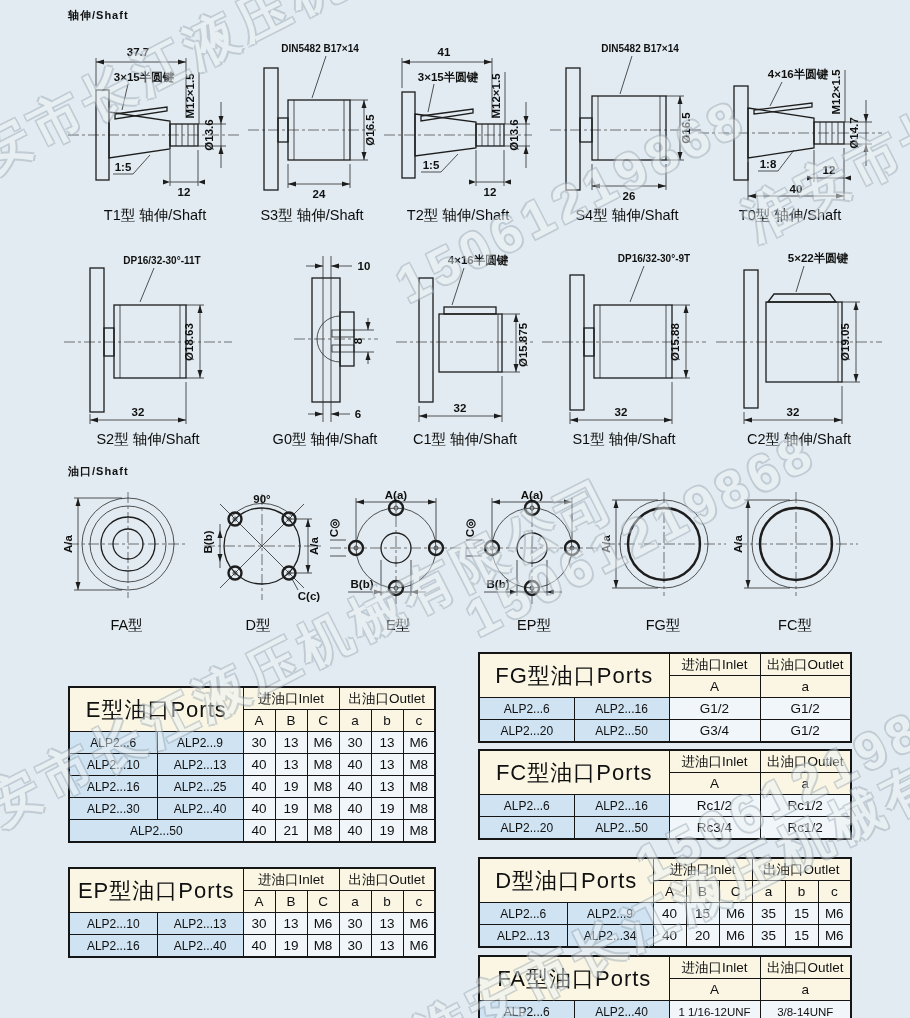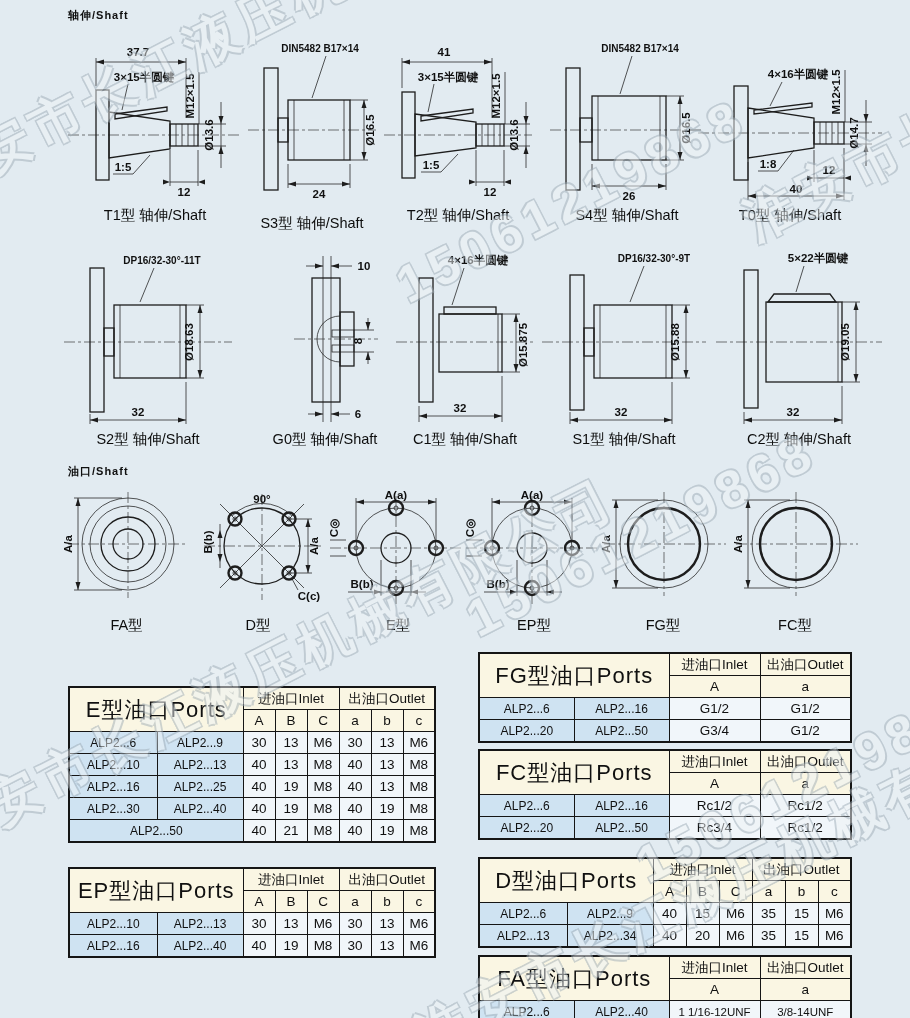--- a/index.html
+++ b/index.html
@@ -212,21 +212,21 @@
       <text x="102" y="40">4×16半圆键</text>
       <text x="144" y="54" transform="rotate(-90 144 54)">M12×1.5</text>
       <text x="162" y="95" transform="rotate(-90 162 95)">Ø14.7</text>
       <text x="72" y="130">1:8</text>
       <text x="133" y="136">12</text>
       <text x="100" y="155">40</text>
     </svg>
   </div>
 
   <div class="cap" style="left:66px;top:206px;width:178px">T1型 轴伸/Shaft</div>
-  <div class="cap" style="left:246px;top:214px;width:132px">S3型 轴伸/Shaft</div>
+  <div class="cap" style="left:246px;top:206px;width:132px">S3型 轴伸/Shaft</div>
   <div class="cap" style="left:382px;top:206px;width:152px">T2型 轴伸/Shaft</div>
   <div class="cap" style="left:548px;top:206px;width:158px">S4型 轴伸/Shaft</div>
   <div class="cap" style="left:696px;top:206px;width:188px">T0型 轴伸/Shaft</div>
 
   <div class="fig" style="left:62px;top:250px">
     <svg width="172" height="178" viewBox="0 0 172 178">
       <g>
         <line class="cl" x1="2" y1="92" x2="170" y2="92"></line>
         <rect class="ln" x="28" y="18" width="14" height="144"></rect>
         <rect class="ln" x="42" y="78" width="10" height="28"></rect>

